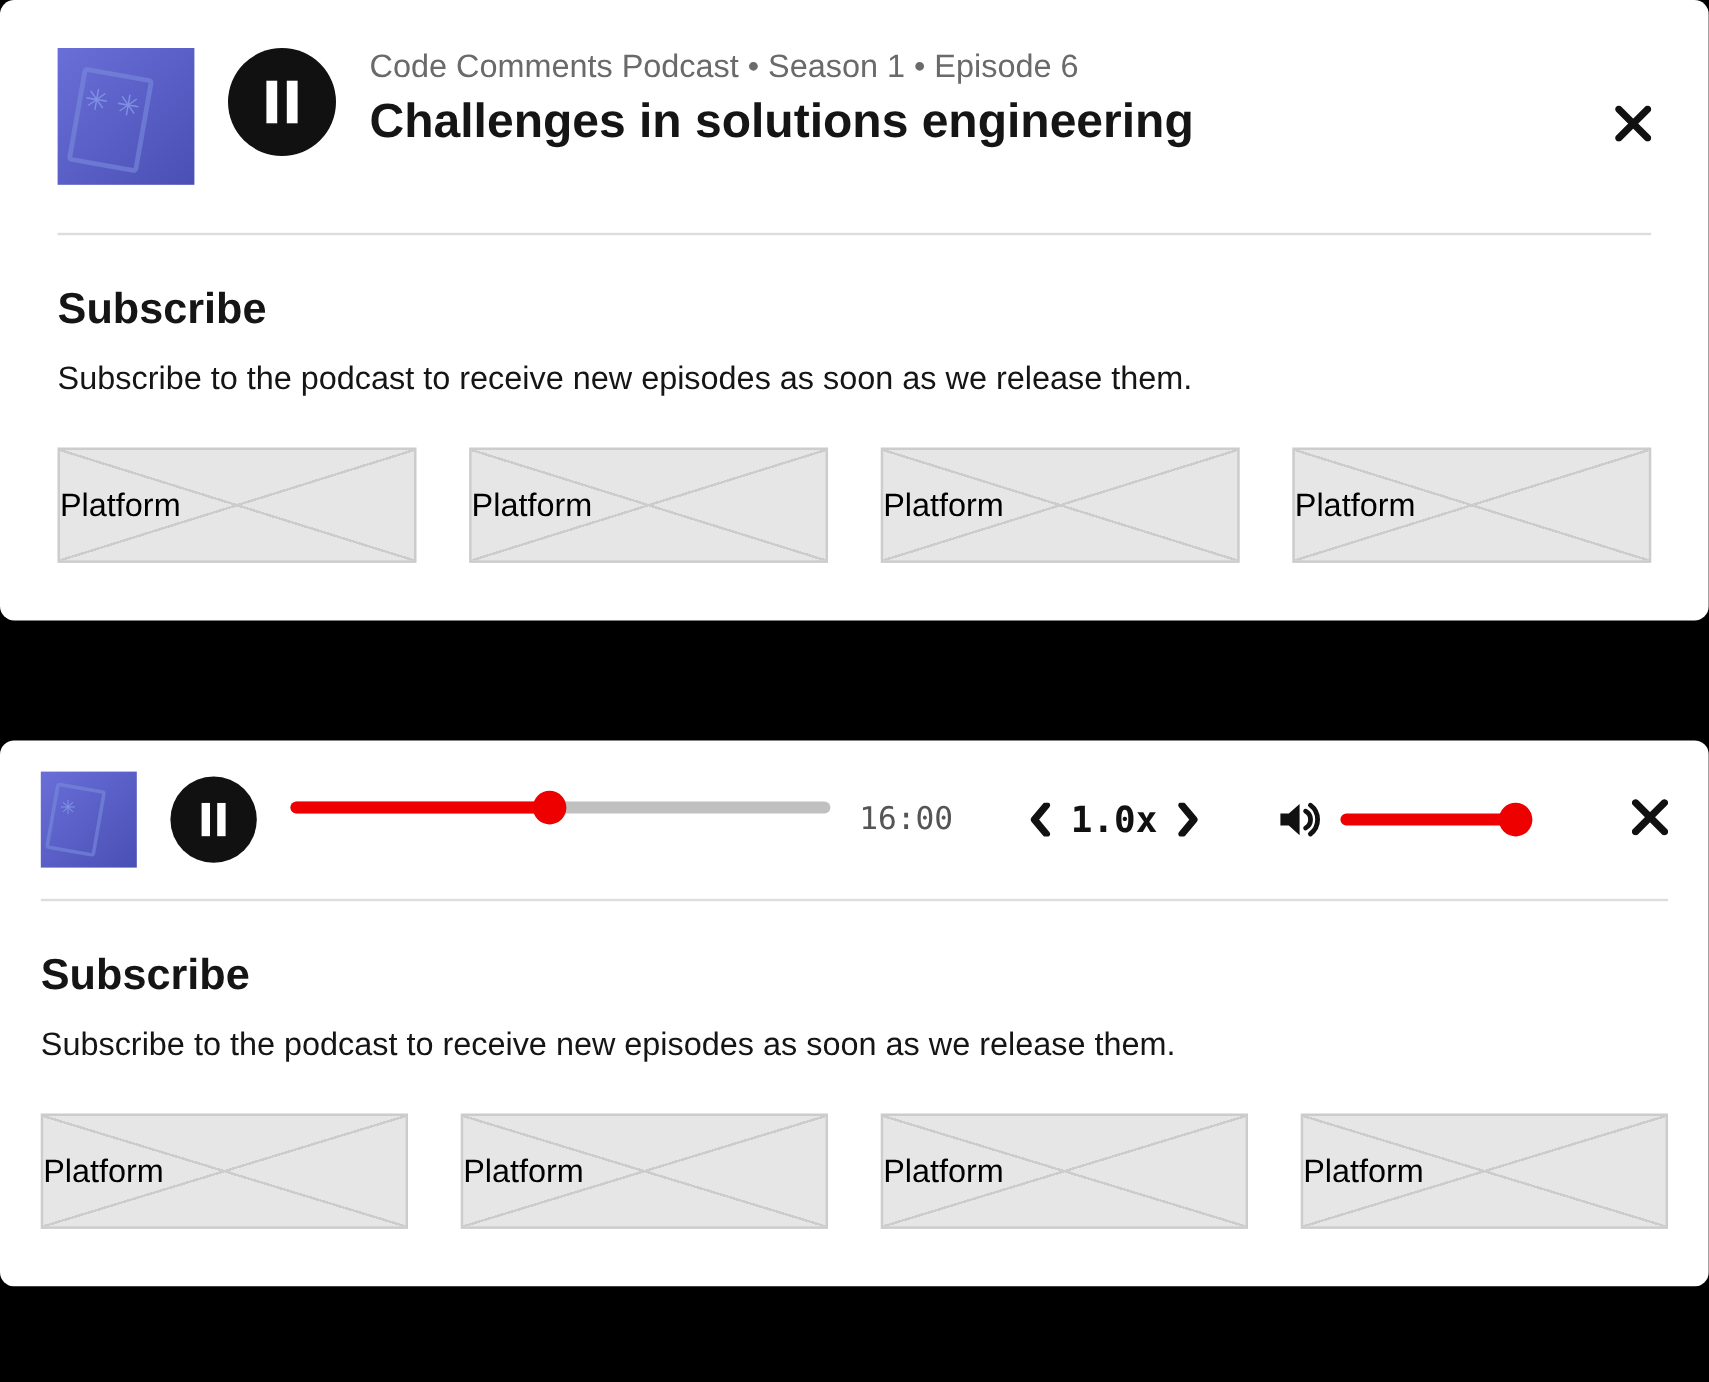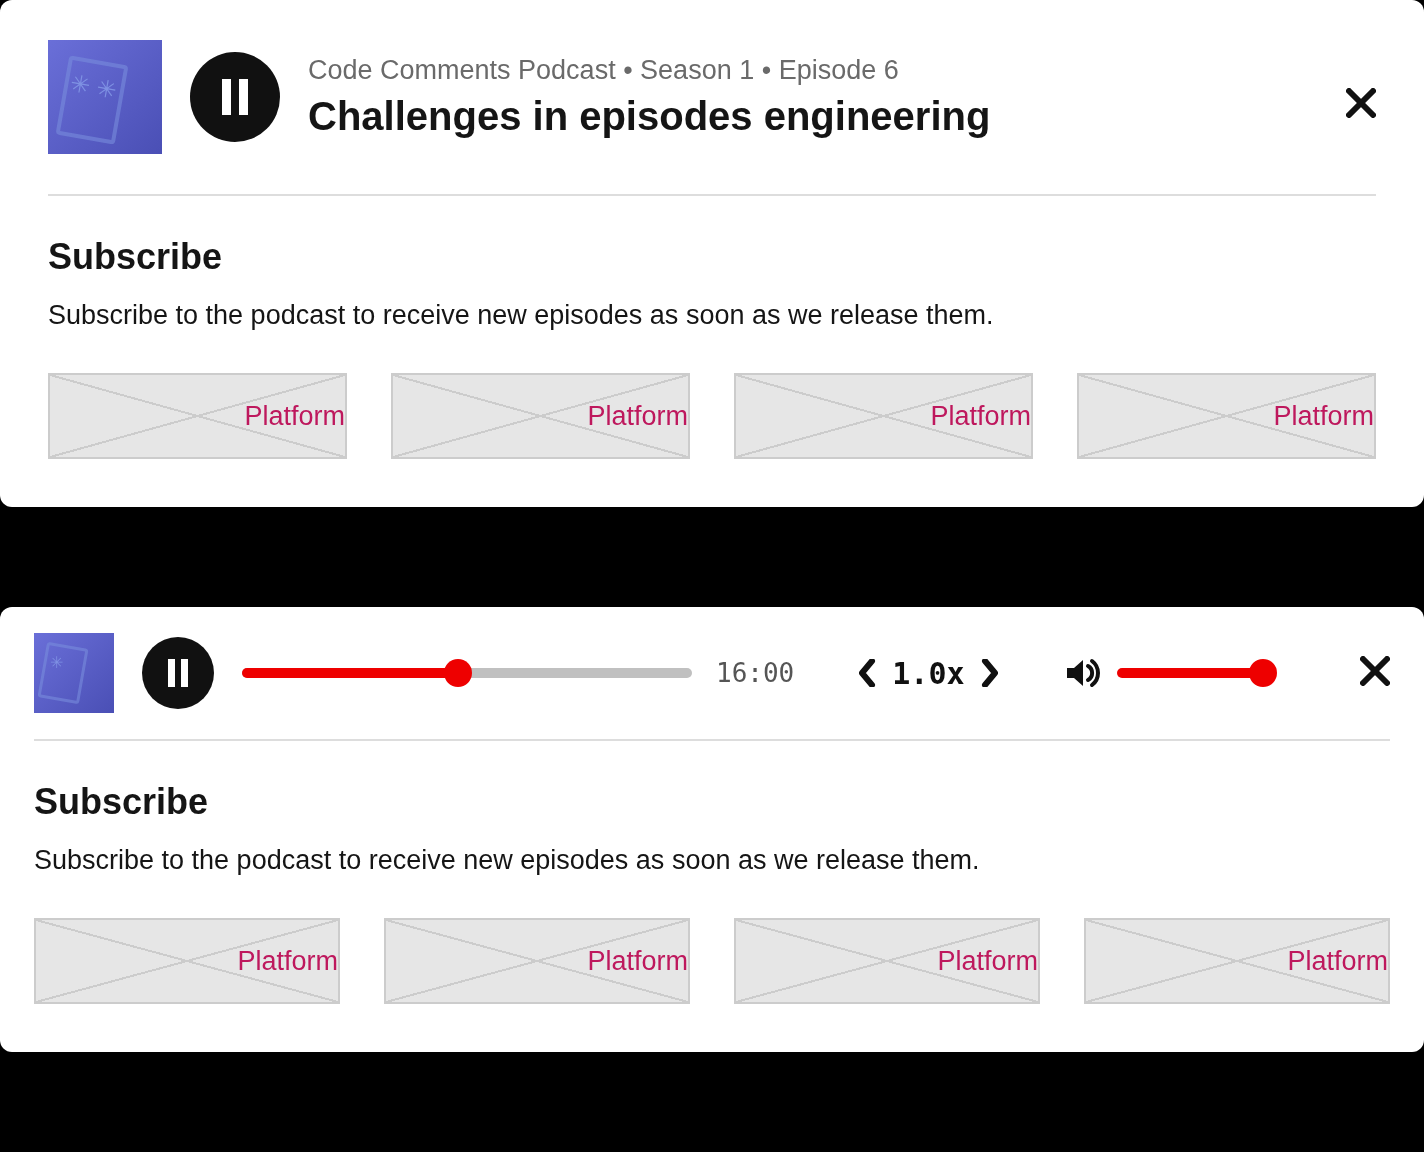--- a/index.html
+++ b/index.html
@@ -14,21 +14,20 @@
     border-radius: 12px;
     margin: 0;
     overflow: hidden;
   }
   .card + .divider-space {
     height: 100px;
   }
   
   .header1 {
     display: flex;
-    align-items: center;
     padding: 40px 48px 30px 48px;
     gap: 28px;
     position: relative;
   }
   .artwork {
     width: 114px;
     height: 114px;
     background: linear-gradient(135deg, #6a6fd8 0%, #4a4fb5 100%);
     flex-shrink: 0;
     position: relative;
@@ -101,28 +100,28 @@
     font-size: 27px;
     color: #151515;
     margin-bottom: 42px;
   }
   .platforms {
     display: flex;
     gap: 44px;
   }
   .platform {
     flex: 1;
-    height: 86px;
+    height: 96px;
     background: #e6e6e6;
     border: 2px solid #ccc;
     display: flex;
     align-items: center;
-    justify-content: flex-end;
+    justify-content: flex-start;
     font-size: 27px;
-    color: #be185d;
+    color: #000000;
     position: relative;
     cursor: pointer;
   }
   .platform::before, .platform::after {
     content: "";
     position: absolute;
     left: 0; right: 0; top: 0; bottom: 0;
   }
   .platform::before {
     background: linear-gradient(to bottom right, transparent calc(50% - 1px), #ccc calc(50% - 1px), #ccc calc(50% + 1px), transparent calc(50% + 1px));
@@ -167,21 +166,20 @@
     width: 72px; height: 72px;
     border-radius: 50%;
     background: #111;
     display: flex; align-items: center; justify-content: center;
     flex-shrink: 0;
     cursor: pointer;
   }
   .pause-sm svg { width: 22px; height: 28px; }
   .progress {
     display: flex;
-    align-items: center;
     gap: 0;
     flex-shrink: 0;
   }
   .track {
     position: relative;
     width: 450px;
     height: 10px;
     background: #c0c0c0;
     border-radius: 5px;
   }
@@ -270,21 +268,21 @@
   <div class="header1">
     <div class="artwork"></div>
     <div class="pause-btn">
       <svg viewBox="0 0 30 36">
         <rect x="2" y="0" width="9" height="36" fill="#fff"></rect>
         <rect x="19" y="0" width="9" height="36" fill="#fff"></rect>
       </svg>
     </div>
     <div class="title-block">
       <div class="breadcrumb">Code Comments Podcast • Season 1 • Episode 6</div>
-      <div class="episode-title">Challenges in episodes engineering</div>
+      <div class="episode-title">Challenges in solutions engineering</div>
     </div>
     <div class="close-btn">
       <svg viewBox="0 0 30 30">
         <line x1="3" y1="3" x2="27" y2="27" stroke="#111" stroke-width="6" stroke-linecap="round"></line>
         <line x1="27" y1="3" x2="3" y2="27" stroke="#111" stroke-width="6" stroke-linecap="round"></line>
       </svg>
     </div>
   </div>
   <hr class="sep">
   <div class="subscribe">

